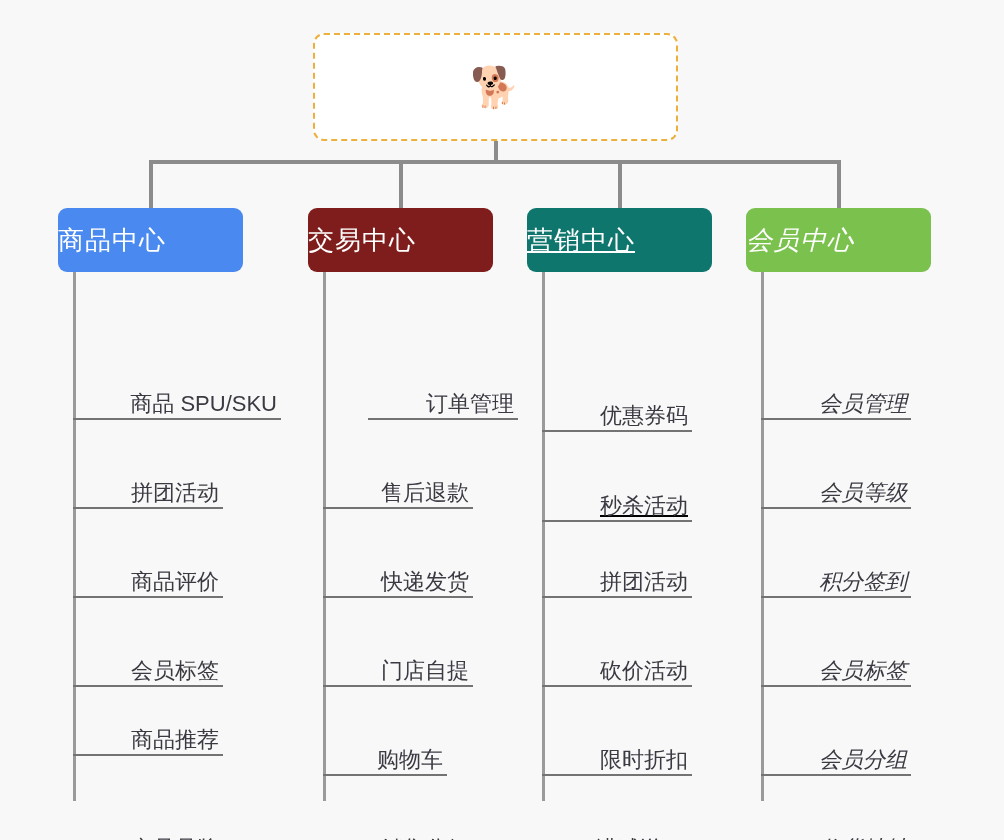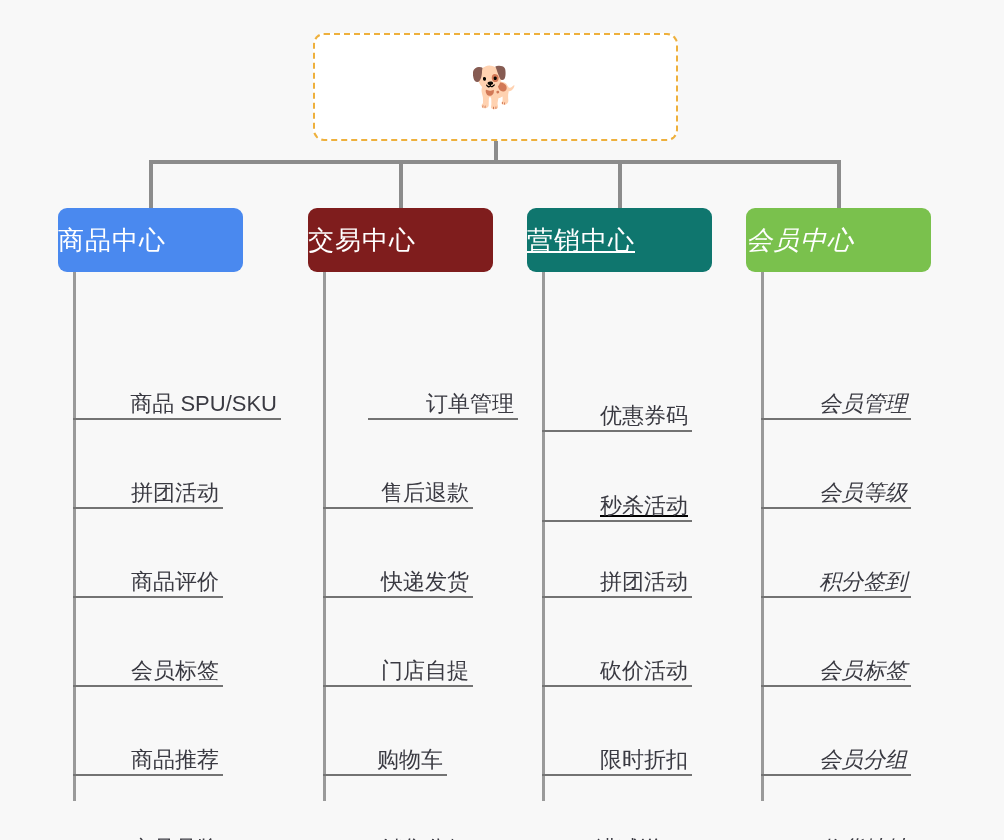--- a/index.html
+++ b/index.html
@@ -134,21 +134,21 @@
           </li>
           <li class="leaf-item" style="top: 193px; width: 150px;">
             <span class="leaf-label">拼团活动</span>
           </li>
           <li class="leaf-item" style="top: 282px; width: 150px;">
             <span class="leaf-label">商品评价</span>
           </li>
           <li class="leaf-item" style="top: 371px; width: 150px;">
             <span class="leaf-label">会员标签</span>
           </li>
-          <li class="leaf-item" style="top: 460px; width: 150px;">
+          <li class="leaf-item" style="top: 440px; width: 150px;">
             <span class="leaf-label">商品推荐</span>
           </li>
           <li class="leaf-item" style="top: 549px; width: 150px;">
             <span class="leaf-label">商品品牌</span>
           </li>
         </ul>
       </div>
       <div class="branch" style="left: 308px;">
         <div class="branch-header" style="background: #7f1d1d;">
           <span>交易中心</span>

